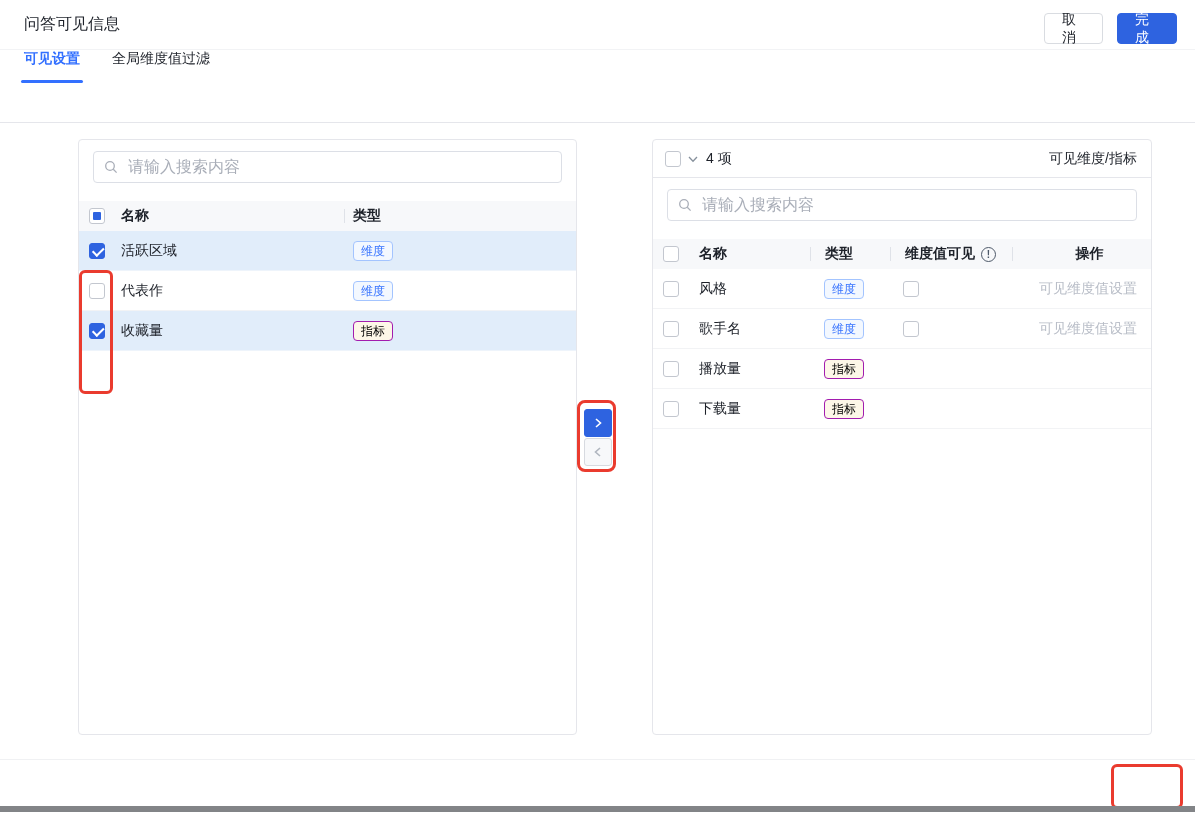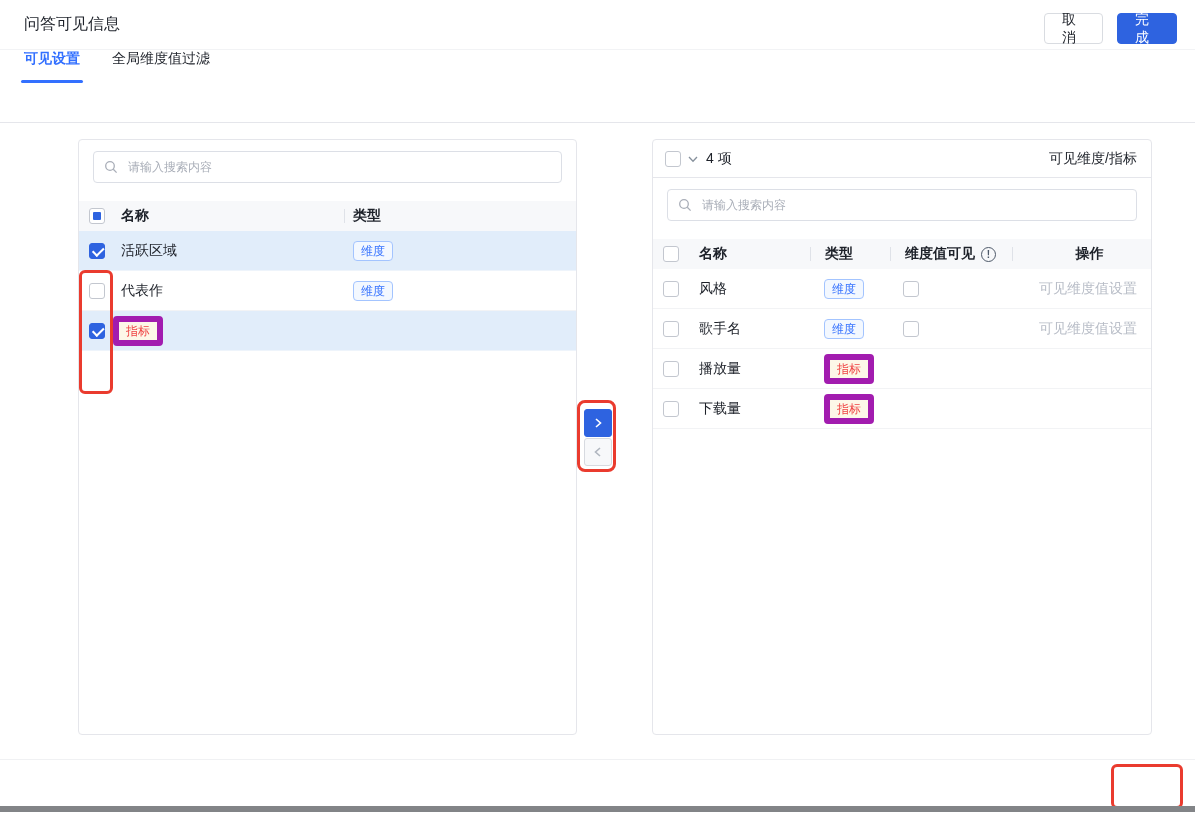--- a/index.html
+++ b/index.html
@@ -29,21 +29,21 @@
   .panel.right { left:652px; width:500px; }
 
   .panel-top { height:38px; display:flex; align-items:center; padding:0 14px 0 12px;
     border-bottom:1px solid #e5e6eb; }
   .count-label { font-size:14px; margin-left:8px; }
   .panel-label { margin-left:auto; font-size:14px; }
   .chev { margin-left:7px; display:inline-flex; }
 
   .search-wrap { position:relative; margin:11px 14px 18px 14px; }
   .search-input { width:100%; height:32px; border:1px solid #dcdfe6; border-radius:4px;
-    padding:0 10px 0 34px; font-size:12px; color:#be185d; outline:none;
+    padding:0 10px 0 34px; font-size:16px; color:#be185d; outline:none;
     font-family:"Liberation Sans","DejaVu Sans",sans-serif; }
   .search-input::placeholder { color:#a9aeb8; }
   .search-ico { position:absolute; left:11px; top:9px; }
 
   .thead { height:30px; display:flex; align-items:center; background:#f7f8fa;
     font-weight:700; font-size:14px; }
   .trow  { height:40px; display:flex; align-items:center; font-size:14px;
     border-bottom:1px solid #f2f3f5; background:#fff; }
   .trow.selected { background:#e1edfa; border-bottom-color:#eef4fb; }
   .vsep { width:1px; height:14px; background:#dfe2e8; }
@@ -63,21 +63,21 @@
   .cb.checked { background:#2e63e0; border-color:#2e63e0; }
   .cb.checked::after { content:""; position:absolute; left:4.6px; top:1.6px; width:4.5px;
     height:8.5px; border:solid #fff; border-width:0 2px 2px 0; transform:rotate(45deg); }
   .cb.indet::after { content:""; position:absolute; left:3px; top:3px; width:8px; height:8px;
     background:#2e63e0; border-radius:1px; }
 
   
   .tag { display:inline-block; font-size:12px; line-height:18px; padding:0 7px;
     border-radius:4px; }
   .tag.dim    { color:#3370ff; border:1px solid #a3c4ff; background:#f3f8ff; }
-  .tag.metric { color:#ef4444; border:6px solid #a21caf; background:#fdf7e8;text-align:center; }
+  .tag.metric { color:#000000; border:1px solid #a21caf; background:#fdf7e8;text-align:center; }
 
   
   .info-ico { display:inline-flex; width:15px; height:15px; border:1.3px solid #4e5969;
     border-radius:50%; align-items:center; justify-content:center; font-size:10px;
     font-weight:700; color:#4e5969; margin-left:6px; }
 
   
   .xfer-btn { position:absolute; width:28px; height:28px; border-radius:3px;
     display:flex; align-items:center; justify-content:center; cursor:pointer; }
   .xfer-right { left:584px; top:409px; background:#2e63e0; border:1px solid #2e63e0; }
@@ -148,20 +148,21 @@
       <span class="cell-cb">
           <span class="cb"></span>
         </span>
       <span class="cell-name-l">代表作</span>
       <span class="cell-type-l"><span class="tag dim">维度</span></span>
     </div>
     <div class="trow selected">
       <span class="cell-cb">
           <span class="cb checked"></span>
         </span>
+      <span class="cell-name-l">收藏量</span>
       <span class="cell-type-l"><span class="tag metric">指标</span></span>
     </div>
   </div>
 
   <div class="xfer-btn xfer-right">
     <svg width="12" height="12" viewBox="0 0 12 12">
         <polyline points="4,2 8.5,6 4,10" fill="none" stroke="#fff" stroke-width="1.6"></polyline>
       </svg>
   </div>
   <div class="xfer-btn xfer-left">

